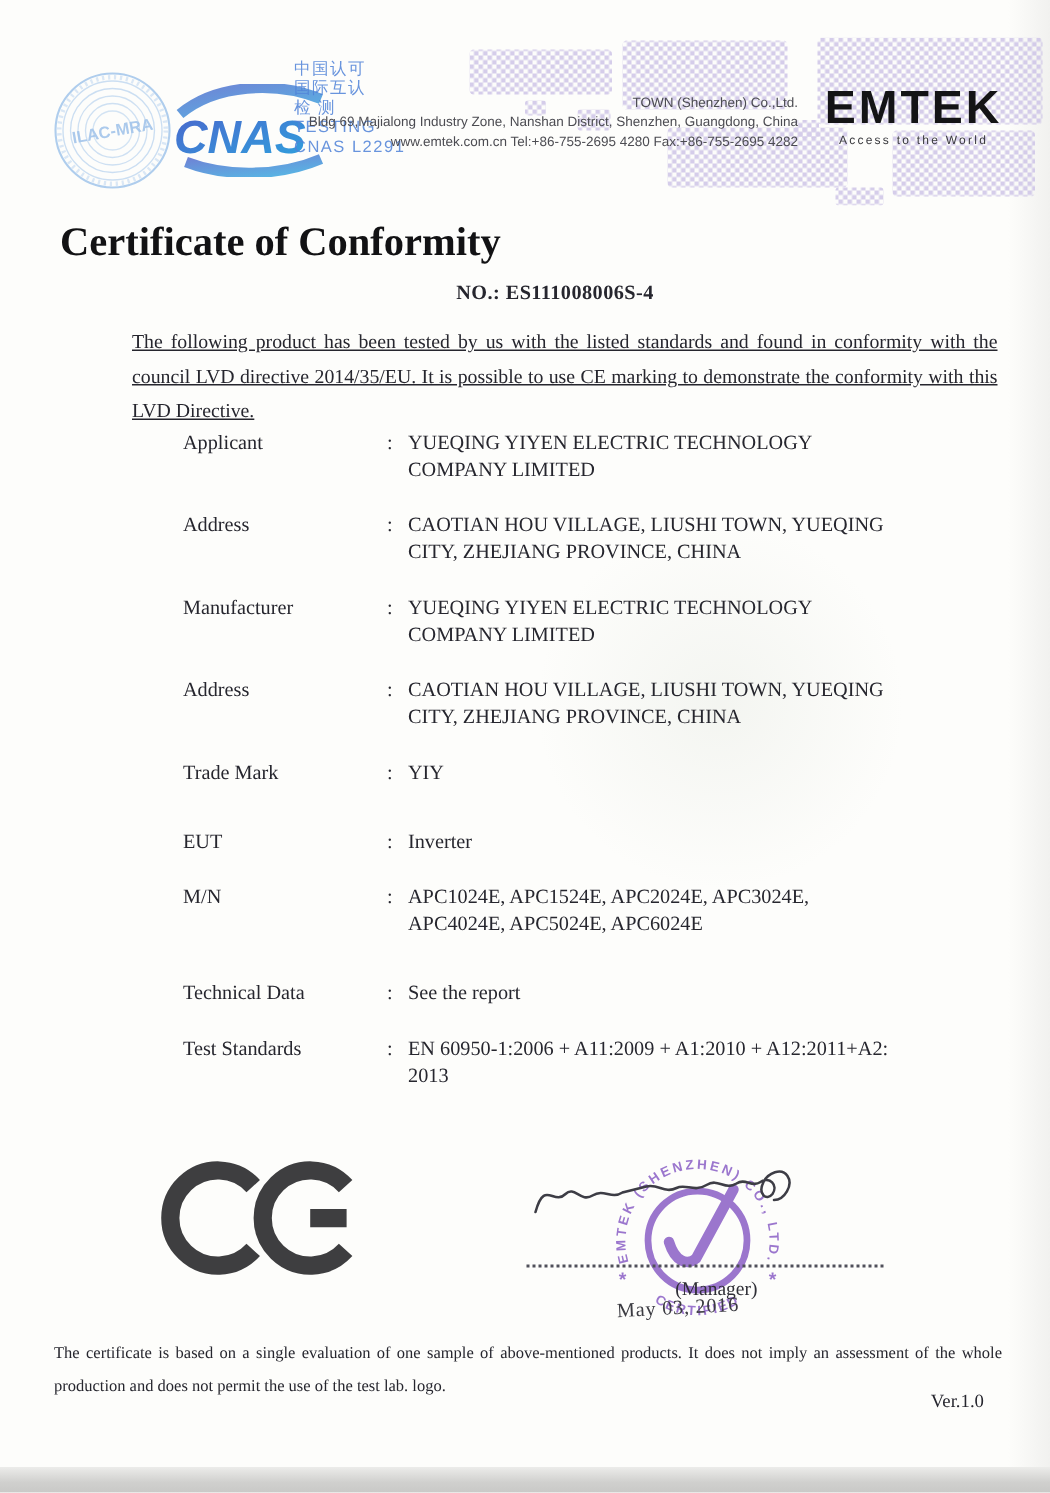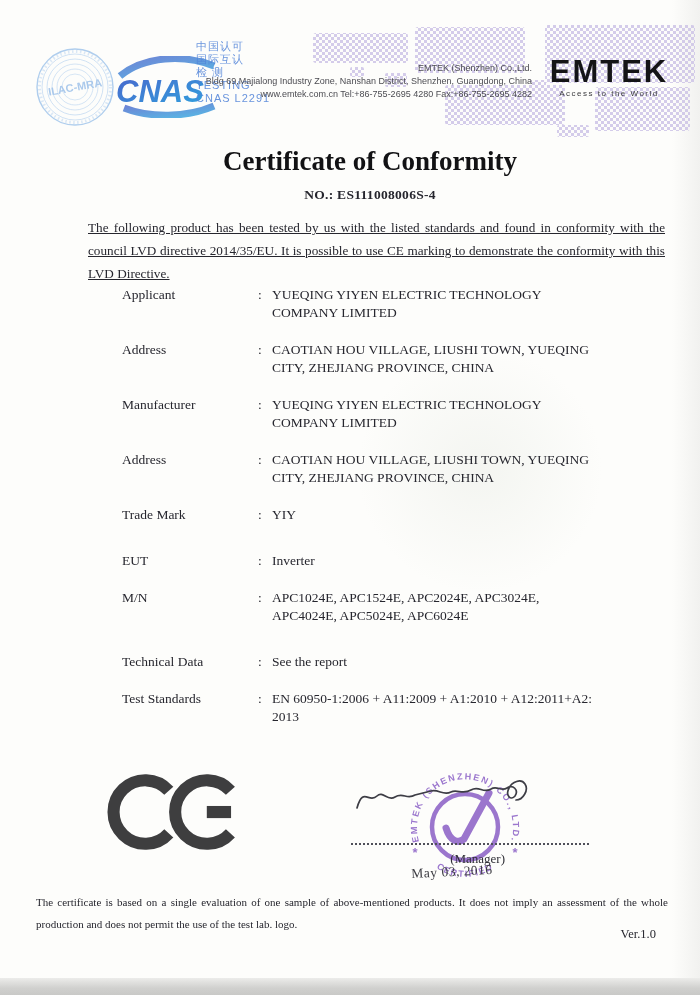--- a/index.html
+++ b/index.html
@@ -13,21 +13,21 @@
   .abs{position:absolute;}
   
   .accredit{left:196px;top:40px;font-family:"Liberation Sans",sans-serif;
     font-size:11px;line-height:13px;color:#4f82d8;opacity:.85;letter-spacing:1px;}
   .company-block{right:168px;top:62px;width:330px;text-align:right;
     font-family:"Liberation Sans",sans-serif;font-size:9px;line-height:13px;color:#4c4c52;}
   .emtek-logo{left:541px;top:56px;width:136px;text-align:center;font-family:"Liberation Sans",sans-serif;}
   .logo-text{font-size:31px;font-weight:bold;letter-spacing:2px;color:#141416;line-height:32px;}
   .logo-tagline{font-size:8px;letter-spacing:1.5px;color:#3a3a3e;margin-top:1px;}
   
-  .title{left:40px;top:146px;width:660px;text-align:center;font-size:27px;font-weight:bold;color:#121214;}
+  .title{left:40px;top:146px;width:660px;text-align:left;font-size:27px;font-weight:bold;color:#121214;}
   .cert-no{left:40px;top:187px;width:660px;text-align:center;font-size:13.5px;font-weight:bold;letter-spacing:.3px;}
   .intro{left:88px;top:216px;width:577px;font-size:13.2px;line-height:23px;text-align:justify;text-decoration:underline;}
   
   .fields{left:122px;top:286px;width:520px;}
   .field-row{display:flex;font-size:13.5px;line-height:18px;margin-bottom:19px;}
   .field-row.gap-lg{margin-bottom:28px;}
   .f-label{width:136px;flex:none;}
   .f-colon{width:14px;flex:none;}
   .f-value{flex:1;white-space:pre-line;}
   
@@ -99,21 +99,21 @@
 
   <div class="abs accredit">
     <div>中国认可</div>
     <div>国际互认</div>
     <div>检 测</div>
     <div>TESTING</div>
     <div>CNAS  L2291</div>
   </div>
 
   <div class="abs company-block">
-    <div>EMTEK (Shenzhen) Co.,Ltd.</div>
+    <div>TOWN (Shenzhen) Co.,Ltd.</div>
     <div>Bldg 69,Majialong Industry Zone, Nanshan District, Shenzhen, Guangdong, China</div>
     <div>www.emtek.com.cn   Tel:+86-755-2695 4280   Fax:+86-755-2695 4282</div>
   </div>
 
   <div class="abs emtek-logo">
     <div class="logo-text">EMTEK</div>
     <div class="logo-tagline">Access to the World</div>
   </div>
 
   <div class="abs title">Certificate of Conformity</div>

